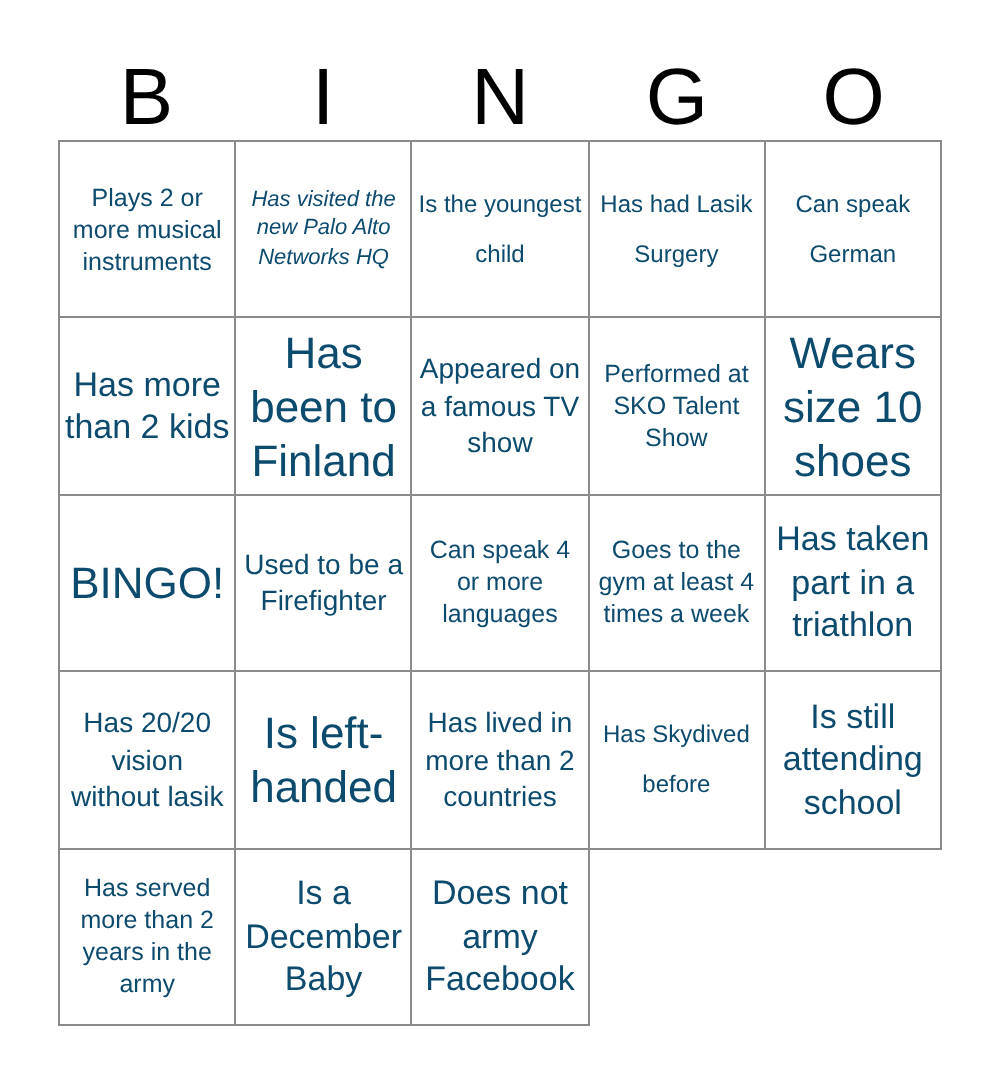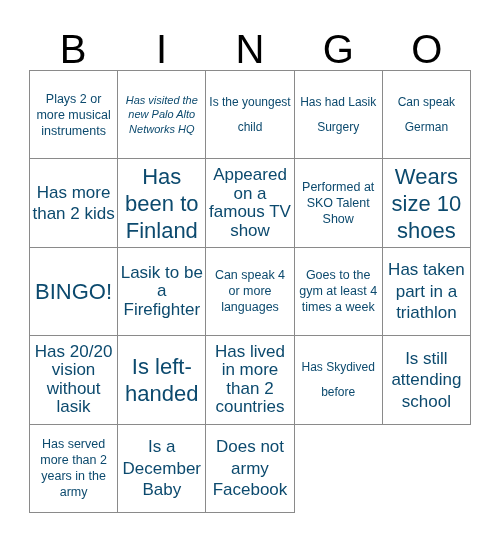--- a/index.html
+++ b/index.html
@@ -76,21 +76,21 @@
     color: #0c4a6e;
     font-family: "Liberation Sans", sans-serif;
     font-weight: 400;
     word-wrap: break-word;
     hyphens: none;
   }
 
   
   .size-xs .cell-text { font-size: 11px; line-height: 14.5px; font-style: italic; }
   .size-sm .cell-text { font-size: 12.5px; line-height: 16px; }
-  .size-md .cell-text { font-size: 17px; line-height: 18.5px; }
+  .size-md .cell-text { font-size: 14px; line-height: 18.5px; }
   .size-lg .cell-text { font-size: 17px; line-height: 21.5px; }
   .size-xl .cell-text { font-size: 12px; line-height: 25px; }
   .size-xxl .cell-text { font-size: 22px; line-height: 27px; }
 </style>
 </head>
 <body>
 
 <div id="card-root">
 
   <div class="bingo-header">
@@ -132,21 +132,21 @@
     <div class="bingo-cell size-sm">
         <span class="cell-text">Performed at SKO Talent Show</span>
       </div>
     <div class="bingo-cell size-xxl">
         <span class="cell-text">Wears size 10 shoes</span>
       </div>
     <div class="bingo-cell size-xxl">
         <span class="cell-text">BINGO!</span>
       </div>
     <div class="bingo-cell size-md">
-        <span class="cell-text">Lasik to be a Firefighter</span>
+        <span class="cell-text">Used to be a Firefighter</span>
       </div>
     <div class="bingo-cell size-sm">
         <span class="cell-text">Can speak 4 or more languages</span>
       </div>
 
     <div class="bingo-cell size-sm">
         <span class="cell-text">Goes to the gym at least 4 times a week</span>
       </div>
     <div class="bingo-cell size-lg">
         <span class="cell-text">Has taken part in a triathlon</span>

